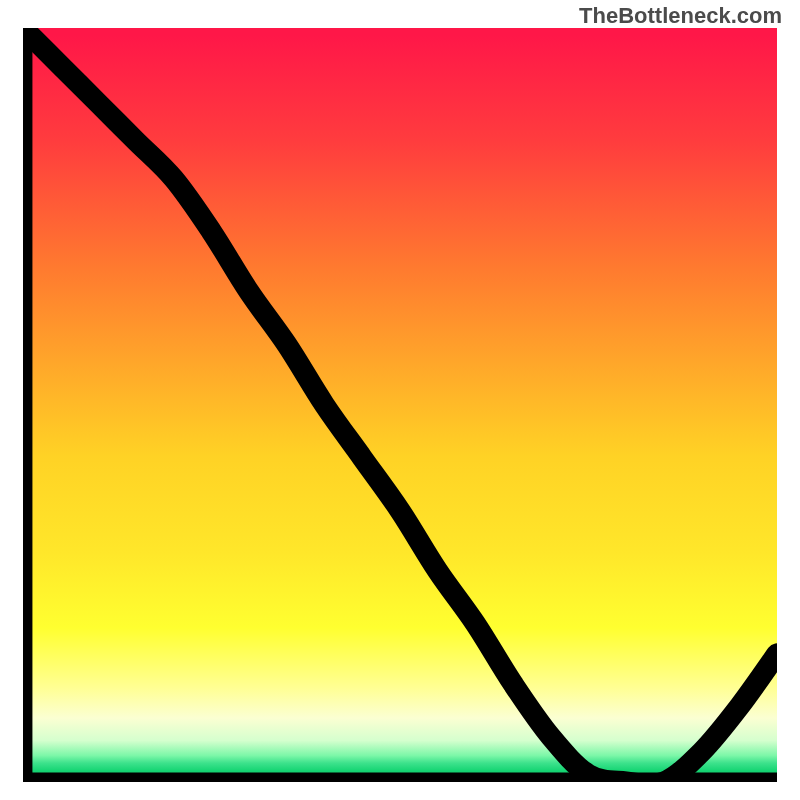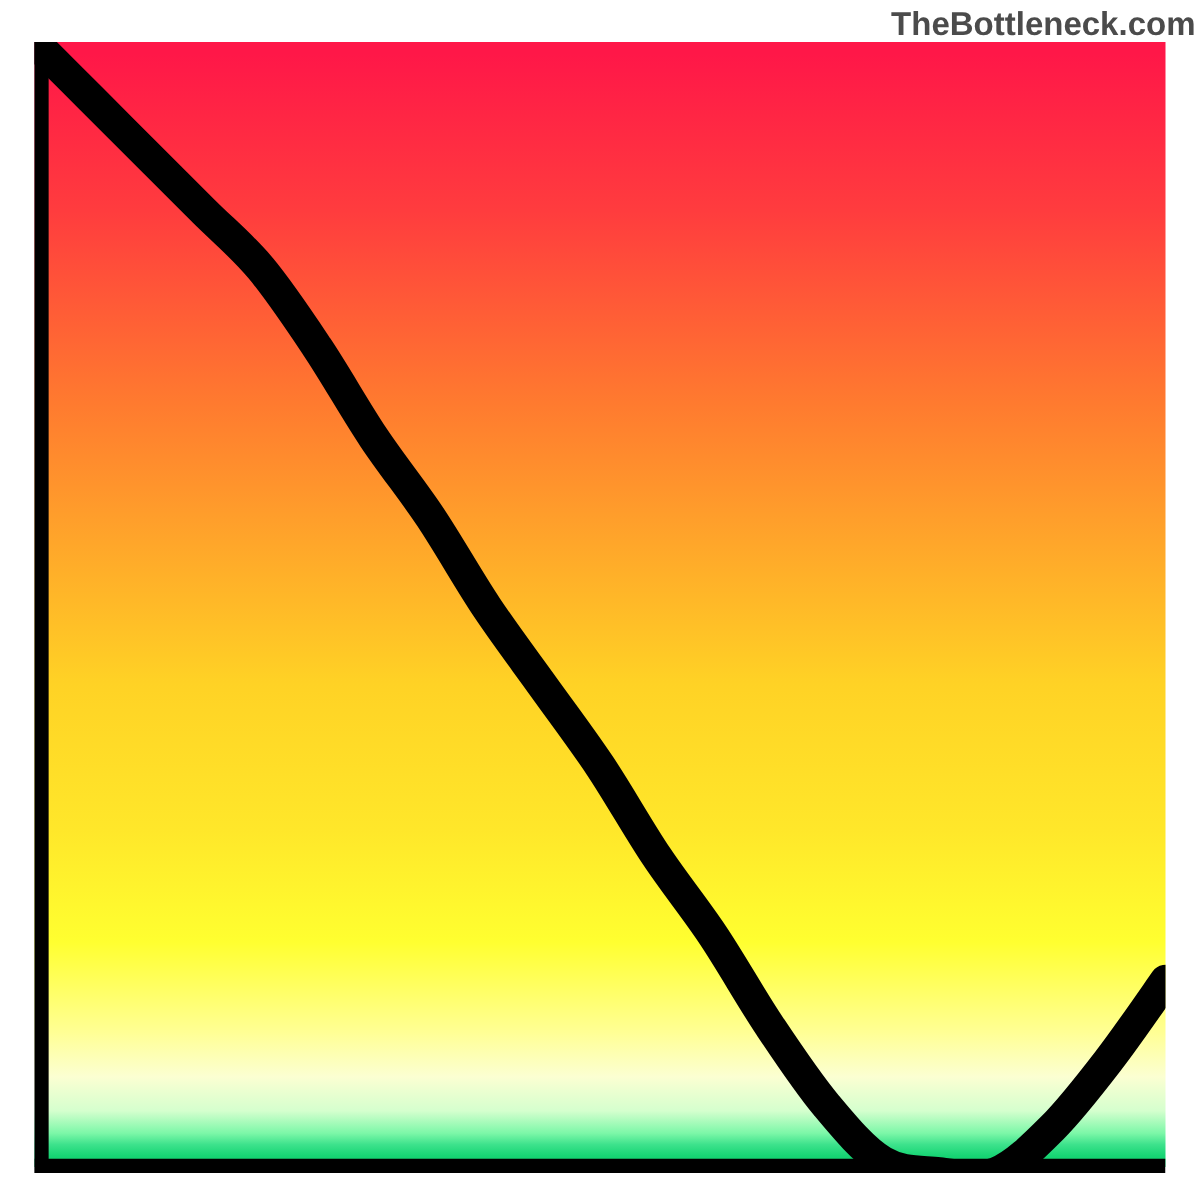--- a/index.html
+++ b/index.html
@@ -12,21 +12,21 @@
     overflow: hidden;
   }
   .wrap {
     position: relative;
     width: 800px;
     height: 800px;
   }
   .attribution {
     position: absolute;
     top: 3px;
-    right: 3px;
+    right: 18px;
     font-size: 22px;
     font-weight: 600;
     color: #4b4b4b;
   }
   .plot {
     position: absolute;
     left: 23px;
     top: 28px;
     width: 754px;
     height: 750px;

